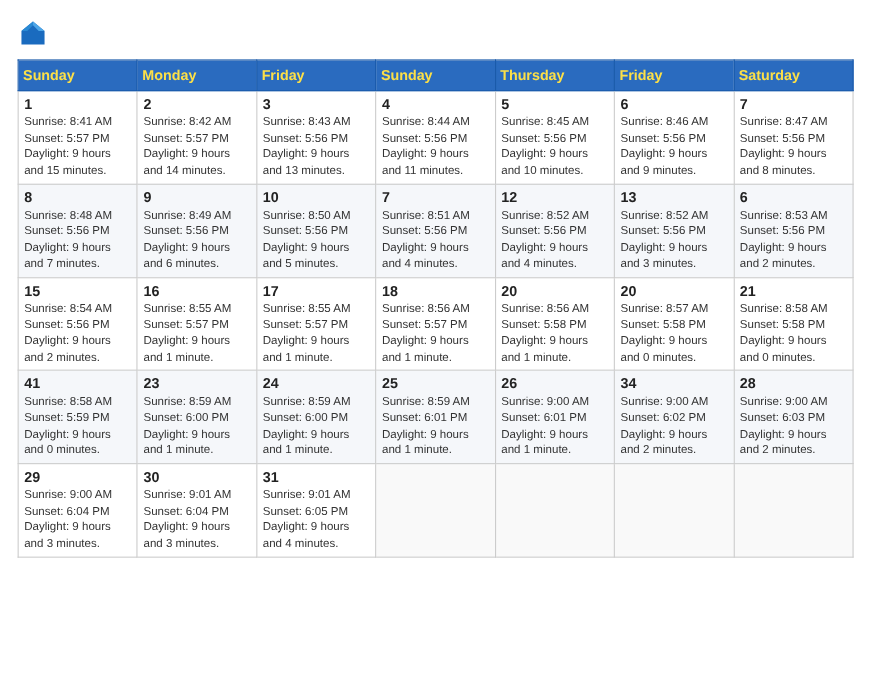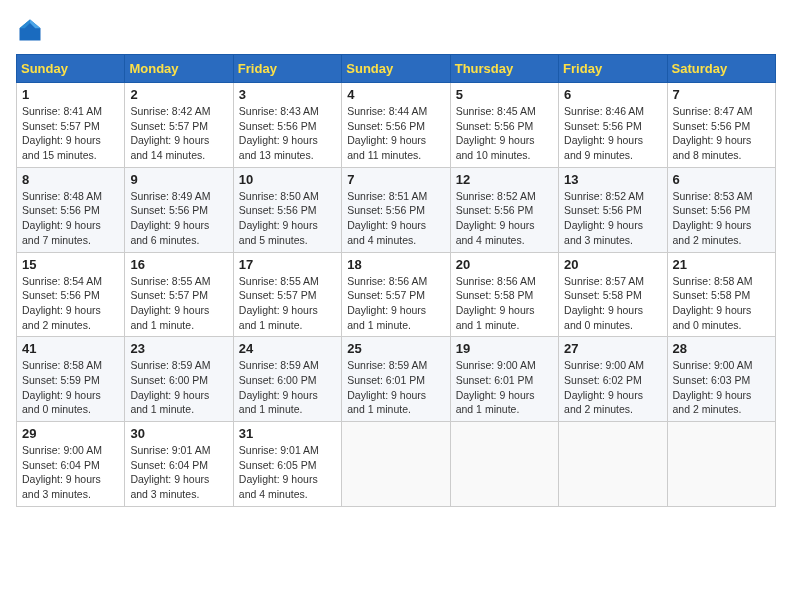--- a/index.html
+++ b/index.html
@@ -224,25 +224,25 @@
       </td>
         <td>
         <span class="day-num">24</span>
         <span class="day-info">Sunrise: 8:59 AM<br>Sunset: 6:00 PM<br>Daylight: 9 hours and 1 minute.</span>
       </td>
         <td>
         <span class="day-num">25</span>
         <span class="day-info">Sunrise: 8:59 AM<br>Sunset: 6:01 PM<br>Daylight: 9 hours and 1 minute.</span>
       </td>
         <td>
-        <span class="day-num">19</span>
+        <span class="day-num">26</span>
         <span class="day-info">Sunrise: 9:00 AM<br>Sunset: 6:01 PM<br>Daylight: 9 hours and 1 minute.</span>
       </td>
         <td>
-        <span class="day-num">27</span>
+        <span class="day-num">34</span>
         <span class="day-info">Sunrise: 9:00 AM<br>Sunset: 6:02 PM<br>Daylight: 9 hours and 2 minutes.</span>
       </td>
         <td>
         <span class="day-num">28</span>
         <span class="day-info">Sunrise: 9:00 AM<br>Sunset: 6:03 PM<br>Daylight: 9 hours and 2 minutes.</span>
       </td>
       </tr>
       <tr class="last-row">
         <td>
         <span class="day-num">29</span>

